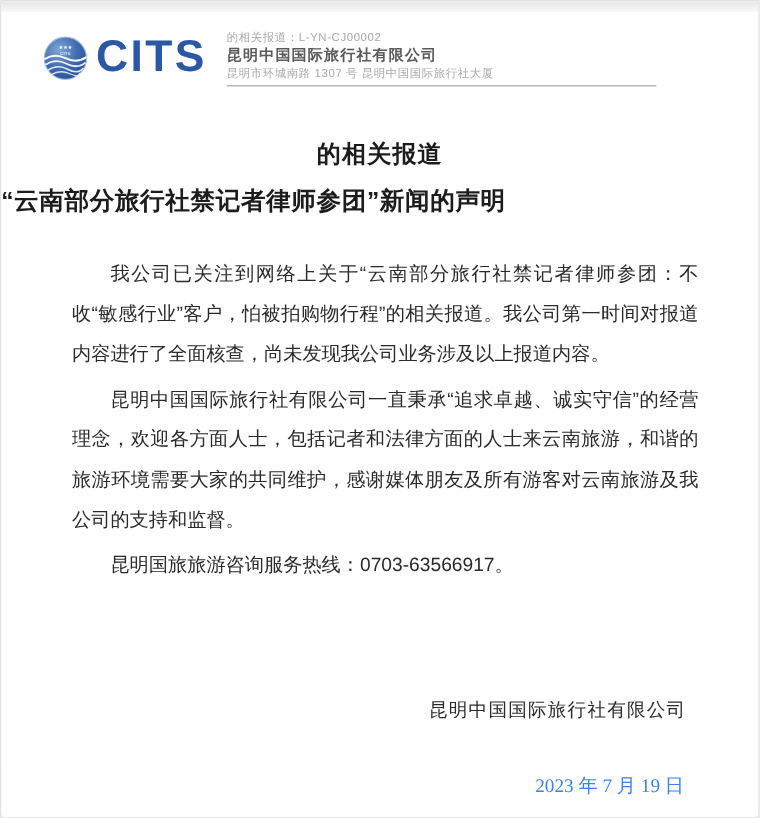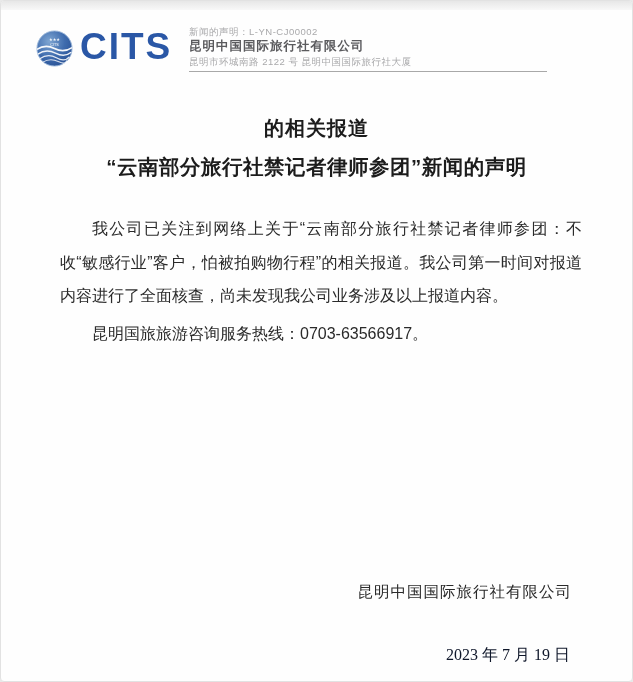--- a/index.html
+++ b/index.html
@@ -44,40 +44,40 @@
   .company { font-size: 12.5px; font-weight: bold; color: #5b5b5e; letter-spacing: 1px; line-height: 17px; }
   .address { font-size: 9.5px; color: #a9a9ab; letter-spacing: 0.5px; line-height: 13px; }
   
   .title-1 {
     position: absolute; top: 114px; left: 0; width: 100%;
     text-align: center; font-size: 20px; font-weight: bold;
     letter-spacing: 1px; color: #1c1c1c;
   }
   .title-2 {
     position: absolute; top: 152px; left: 0; width: 100%;
-    text-align: center; font-size: 20.5px; font-weight: bold;
+    font-size: 20.5px; font-weight: bold;
     letter-spacing: 0.5px; color: #1c1c1c;
   }
   
   .doc-body {
     position: absolute;
     left: 55px; top: 207px; width: 530px;
     font-size: 16px; line-height: 33.5px;
     text-align: justify; color: #2a2a2a;
     font-weight: 500;
   }
   .doc-body p { margin: 4px; text-indent: 2em; }
   
   .signature {
     position: absolute; top: 581px; right: 60px;
     font-size: 15.5px; font-weight: 500; letter-spacing: 1px; color: #2a2a2a;
   }
   .doc-date {
     position: absolute; top: 644px; right: 62px;
-    font-size: 16px; color: #0f172a;
+    font-size: 16px; color: #3b82f6;
     font-family: "Liberation Serif", serif;
   }
 </style>
 </head>
 <body>
 
 <div class="page">
   <div class="top-edge"></div>
 
   <div class="header">
@@ -96,28 +96,29 @@
         <path d="M4 31 Q 13 25, 22 30 T 36 29" fill="none" stroke="#ffffff" stroke-width="1.4" opacity="0.85"></path>
         <path d="M7 35 Q 15 30, 24 34 T 33 33" fill="none" stroke="#ffffff" stroke-width="1.2" opacity="0.8"></path>
         <text x="20" y="12" text-anchor="middle" font-size="4.5" fill="#ffffff" font-family="Liberation Sans, sans-serif">★★★</text>
         <text x="20" y="17.5" text-anchor="middle" font-size="4" fill="#ffffff" font-family="Liberation Sans, sans-serif">CITS</text>
       </svg>
       <span class="cits-word">CITS</span>
     </div>
   </div>
 
   <div class="header-right">
-    <div class="license">新闻的声明：L-YN-CJ00002</div>
+    <div class="license">的相关报道：L-YN-CJ00002</div>
     <div class="company">昆明中国国际旅行社有限公司</div>
-    <div class="address">昆明市环城南路 2122 号  昆明中国国际旅行社大厦</div>
+    <div class="address">昆明市环城南路 1307 号  昆明中国国际旅行社大厦</div>
   </div>
 
   <div class="title-1">的相关报道</div>
   <div class="title-2">“云南部分旅行社禁记者律师参团”新闻的声明</div>
 
   <div class="doc-body">
     <p>我公司已关注到网络上关于“云南部分旅行社禁记者律师参团：不收“敏感行业”客户，怕被拍购物行程”的相关报道。我公司第一时间对报道内容进行了全面核查，尚未发现我公司业务涉及以上报道内容。</p>
+    <p>昆明中国国际旅行社有限公司一直秉承“追求卓越、诚实守信”的经营理念，欢迎各方面人士，包括记者和法律方面的人士来云南旅游，和谐的旅游环境需要大家的共同维护，感谢媒体朋友及所有游客对云南旅游及我公司的支持和监督。</p>
     <p class="serif-num-host">昆明国旅旅游咨询服务热线：0703-63566917。</p>
   </div>
 
   <div class="signature">昆明中国国际旅行社有限公司</div>
   <div class="doc-date">2023 年 7 月 19 日</div>
 </div>
 
 </body></html>

